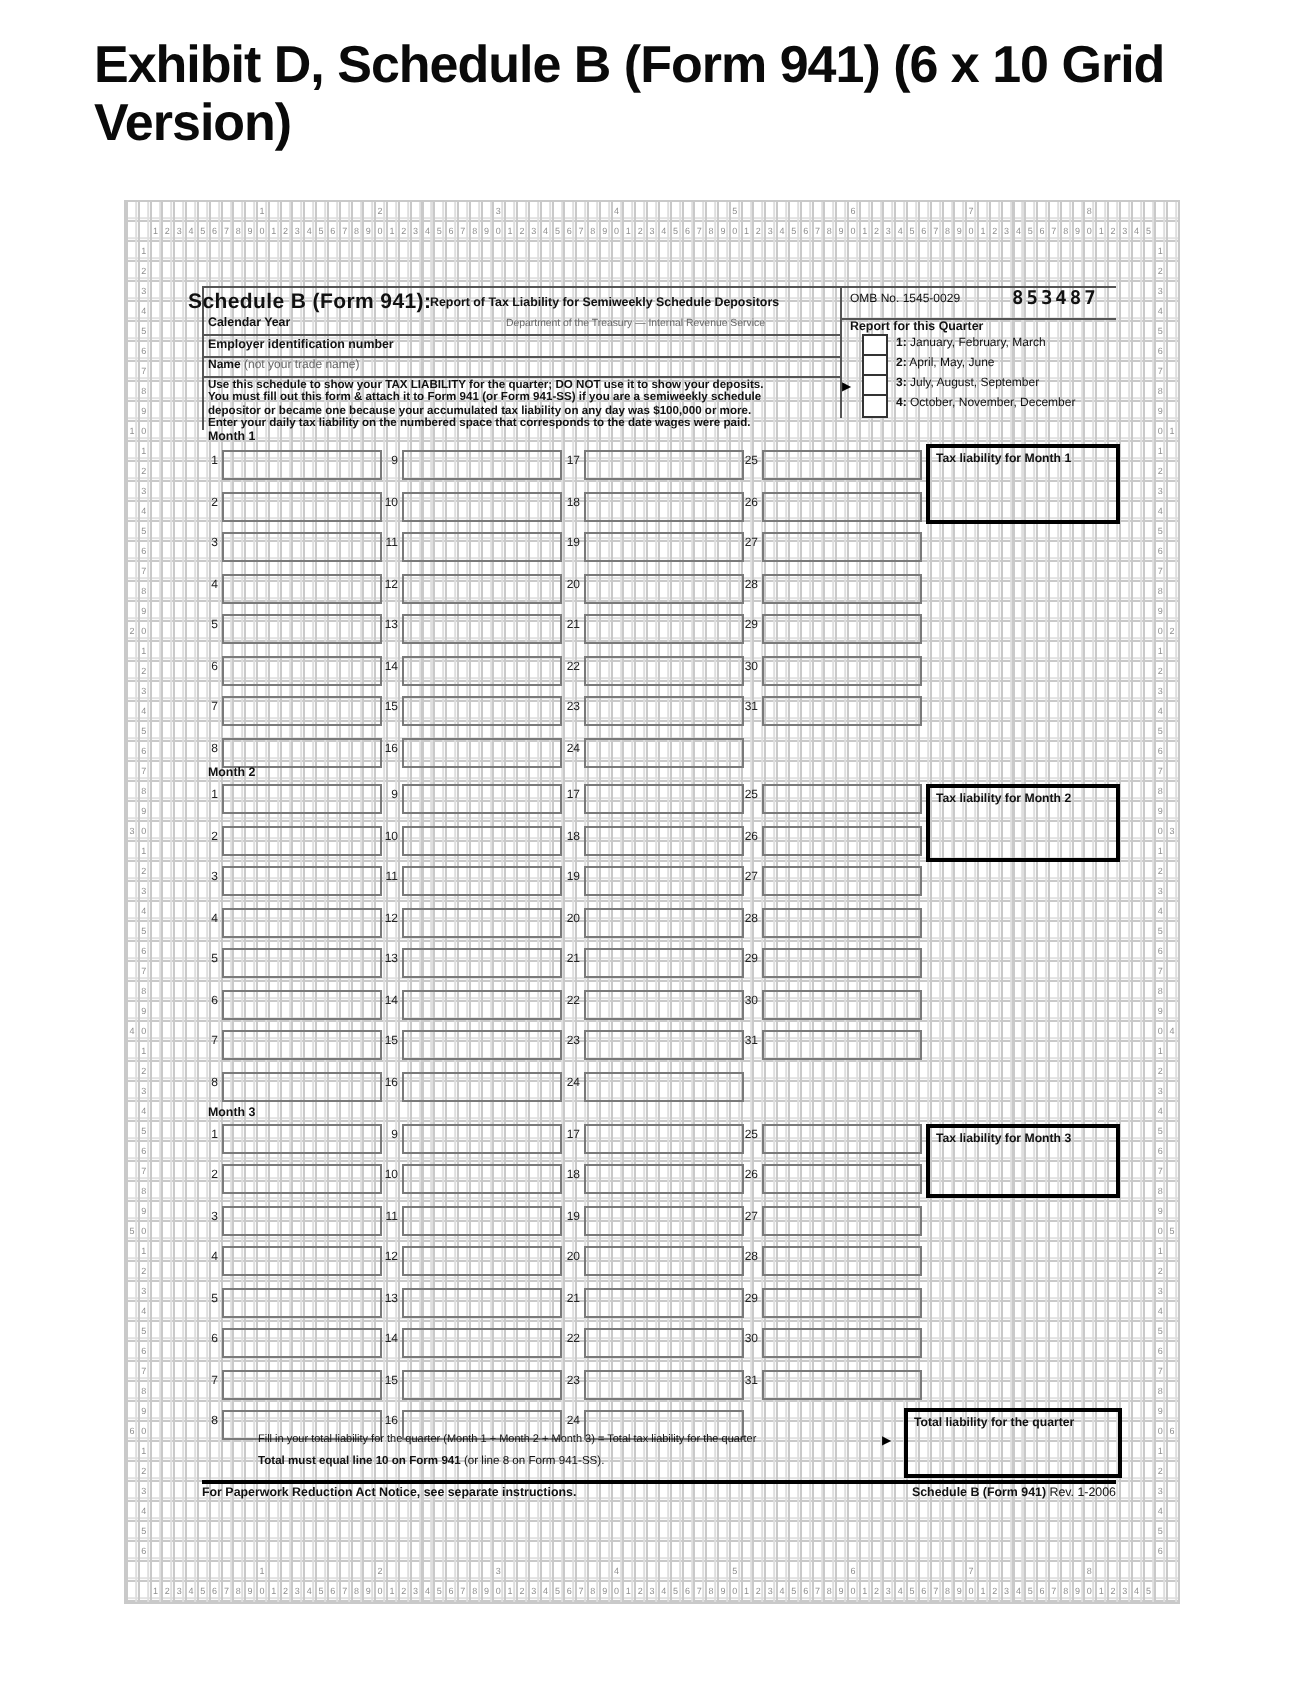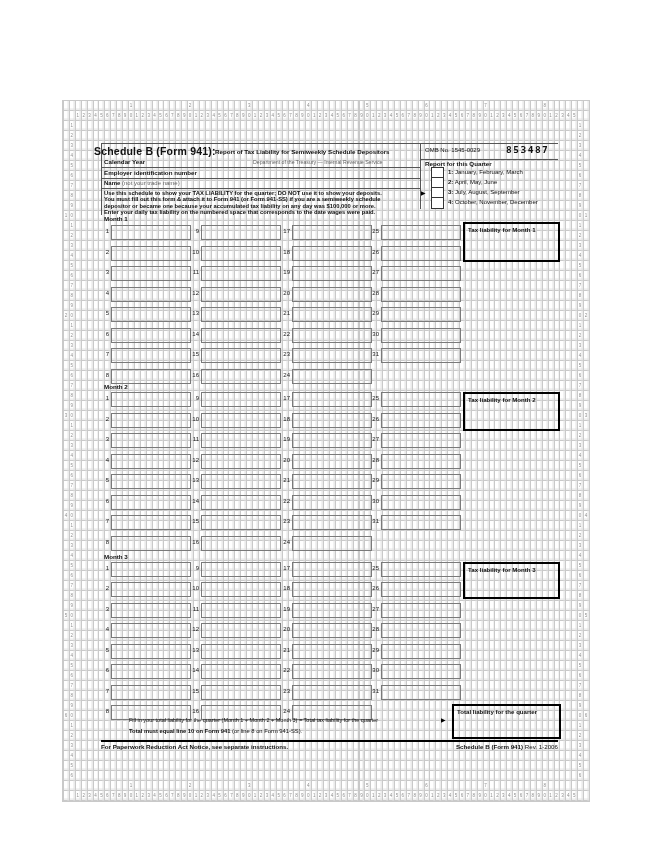--- a/index.html
+++ b/index.html
@@ -39,20 +39,21 @@
   .chk{position:absolute;left:368px;width:11px;height:10px;border:1px solid #333;background:#fff;}
   .qlabel{position:absolute;left:385px;font-size:6px;line-height:10px;white-space:nowrap;}
   .arrow{position:absolute;font-size:6px;color:#000;}
   .divider{position:absolute;height:2px;background:#000;}
 </style>
 </head>
 <body>
 
 <div id="app">
 
+  <h1 class="title">Exhibit D, Schedule B (Form 941) (6 x 10 Grid Version)</h1>
 
   <div id="grid">
 
     <div id="rulers">
         <div class="ruler-digit" style="left: 11.8202px; top: 10px;">1</div>
         <div class="ruler-digit" style="left: 11.8202px; top: 690px;">1</div>
         <div class="ruler-digit" style="left: 17.7303px; top: 10px;">2</div>
         <div class="ruler-digit" style="left: 17.7303px; top: 690px;">2</div>
         <div class="ruler-digit" style="left: 23.6404px; top: 10px;">3</div>
         <div class="ruler-digit" style="left: 23.6404px; top: 690px;">3</div>

